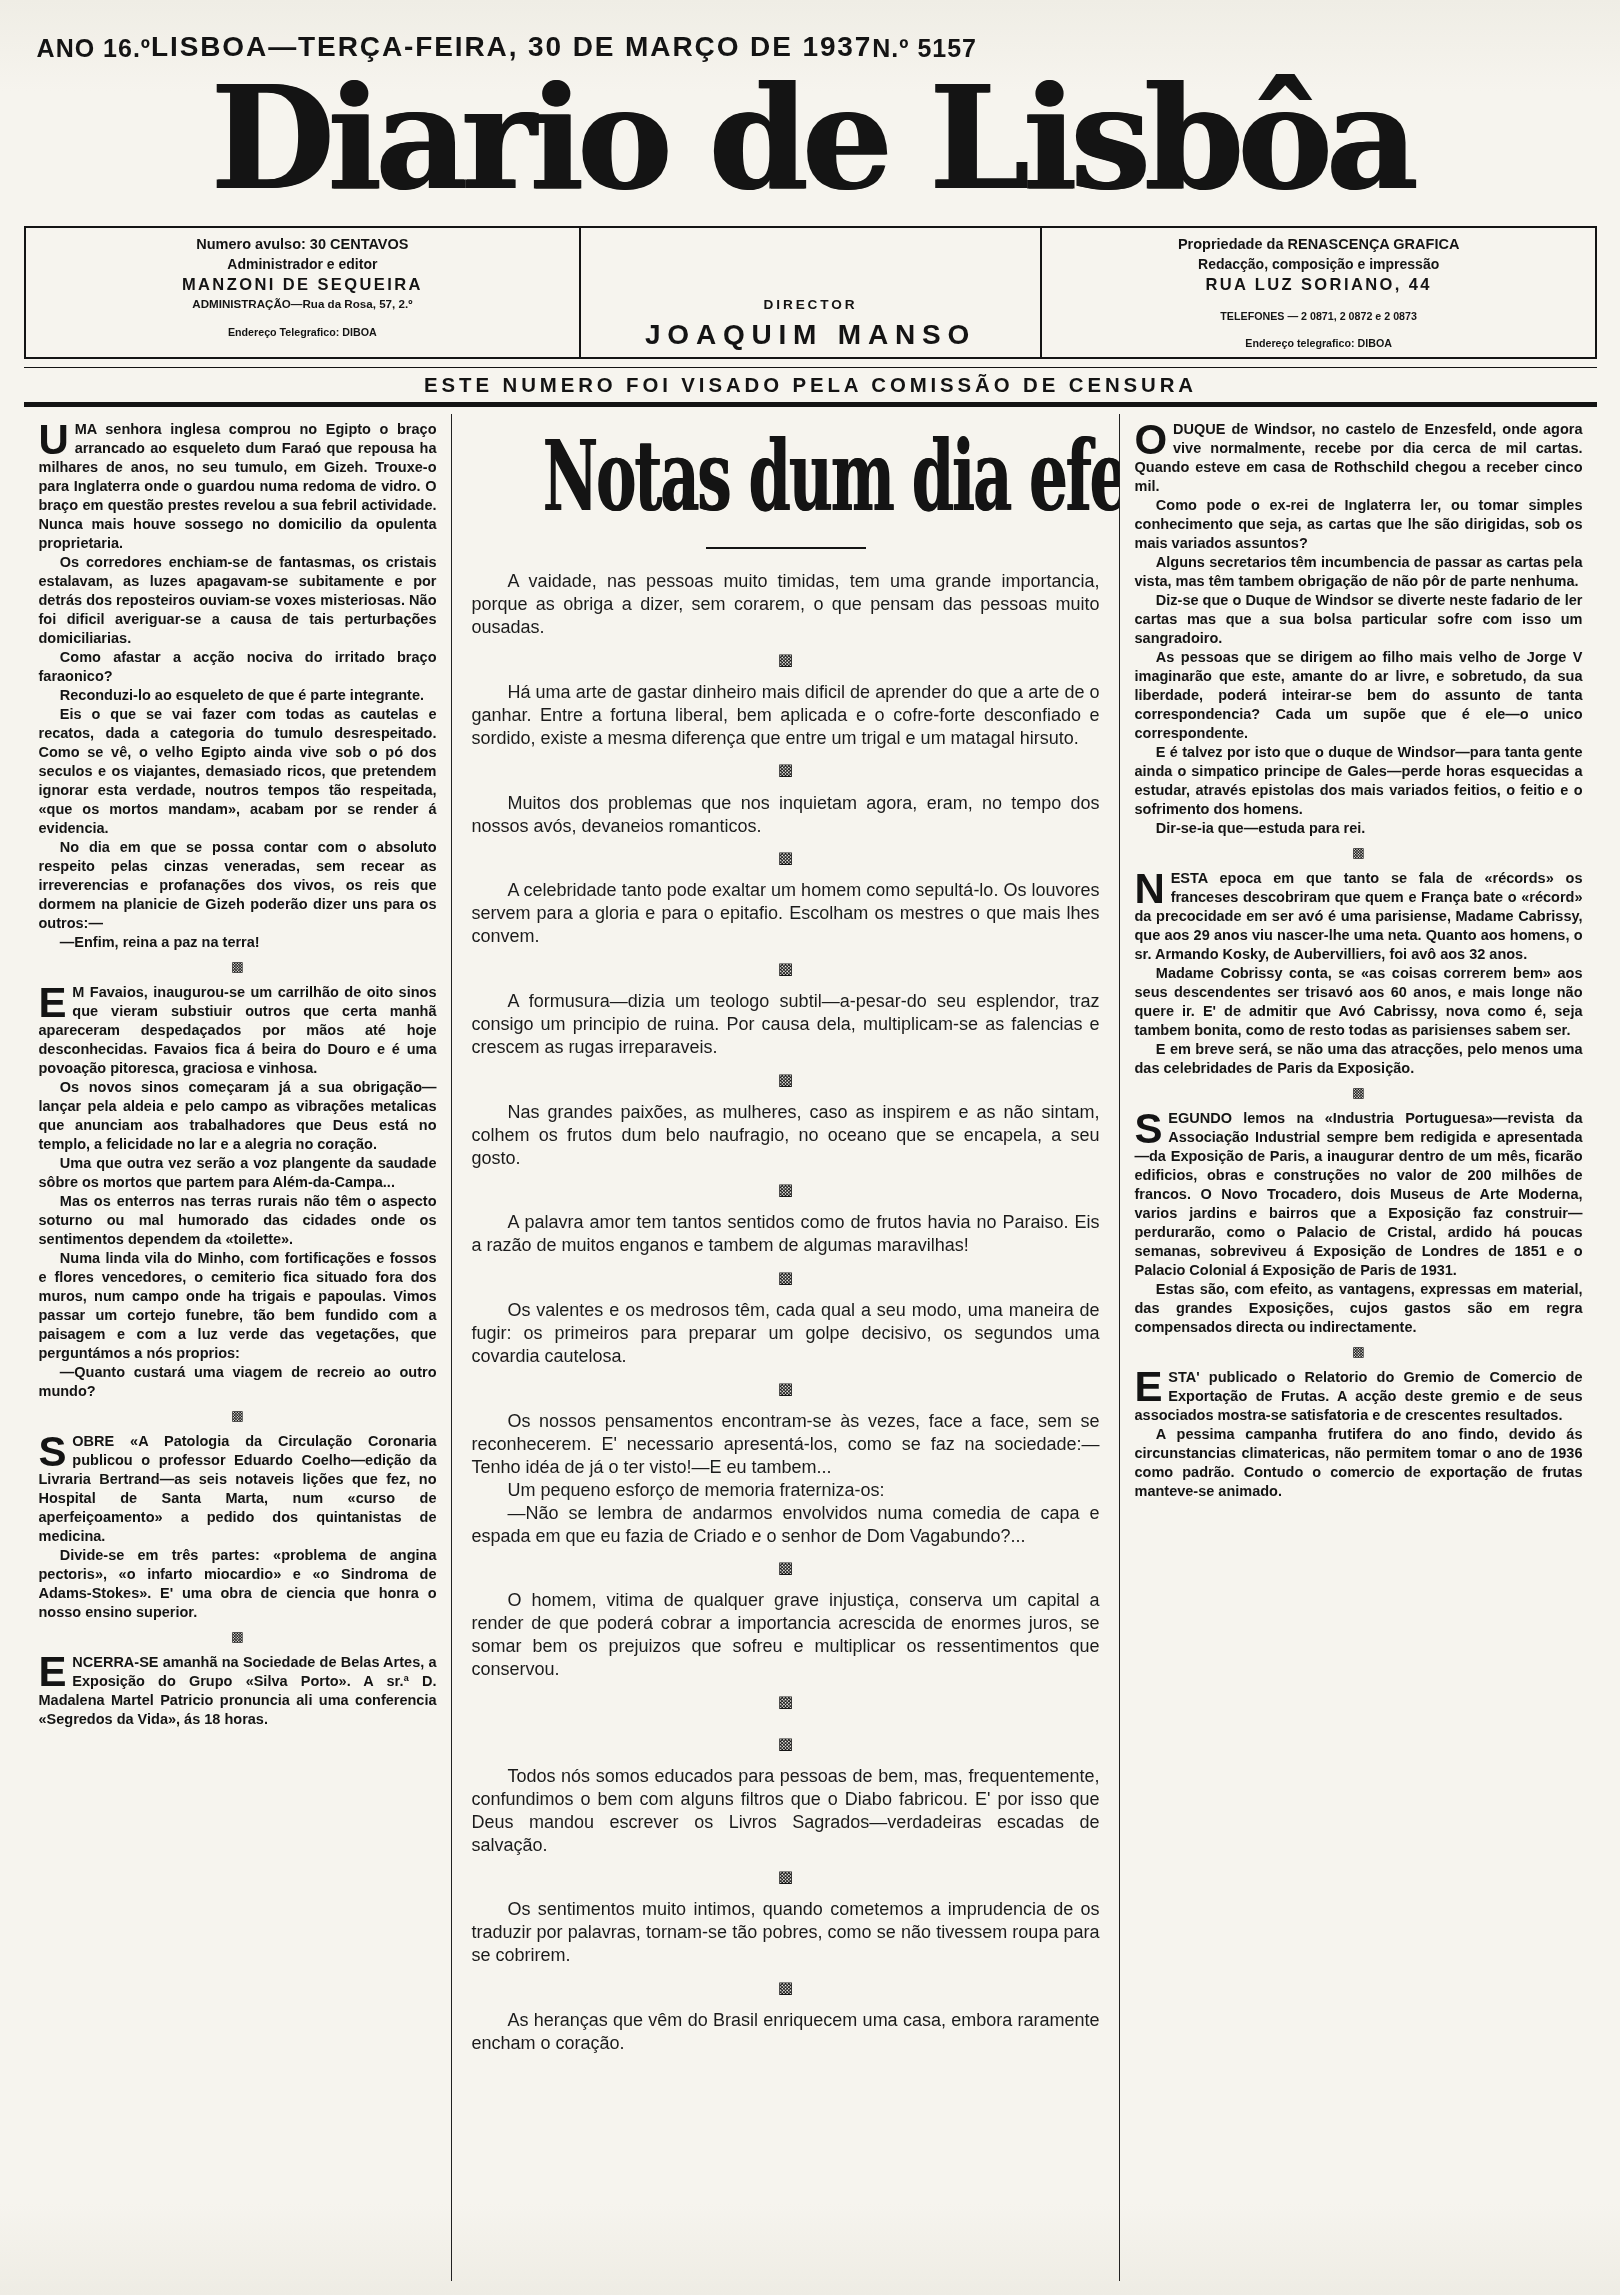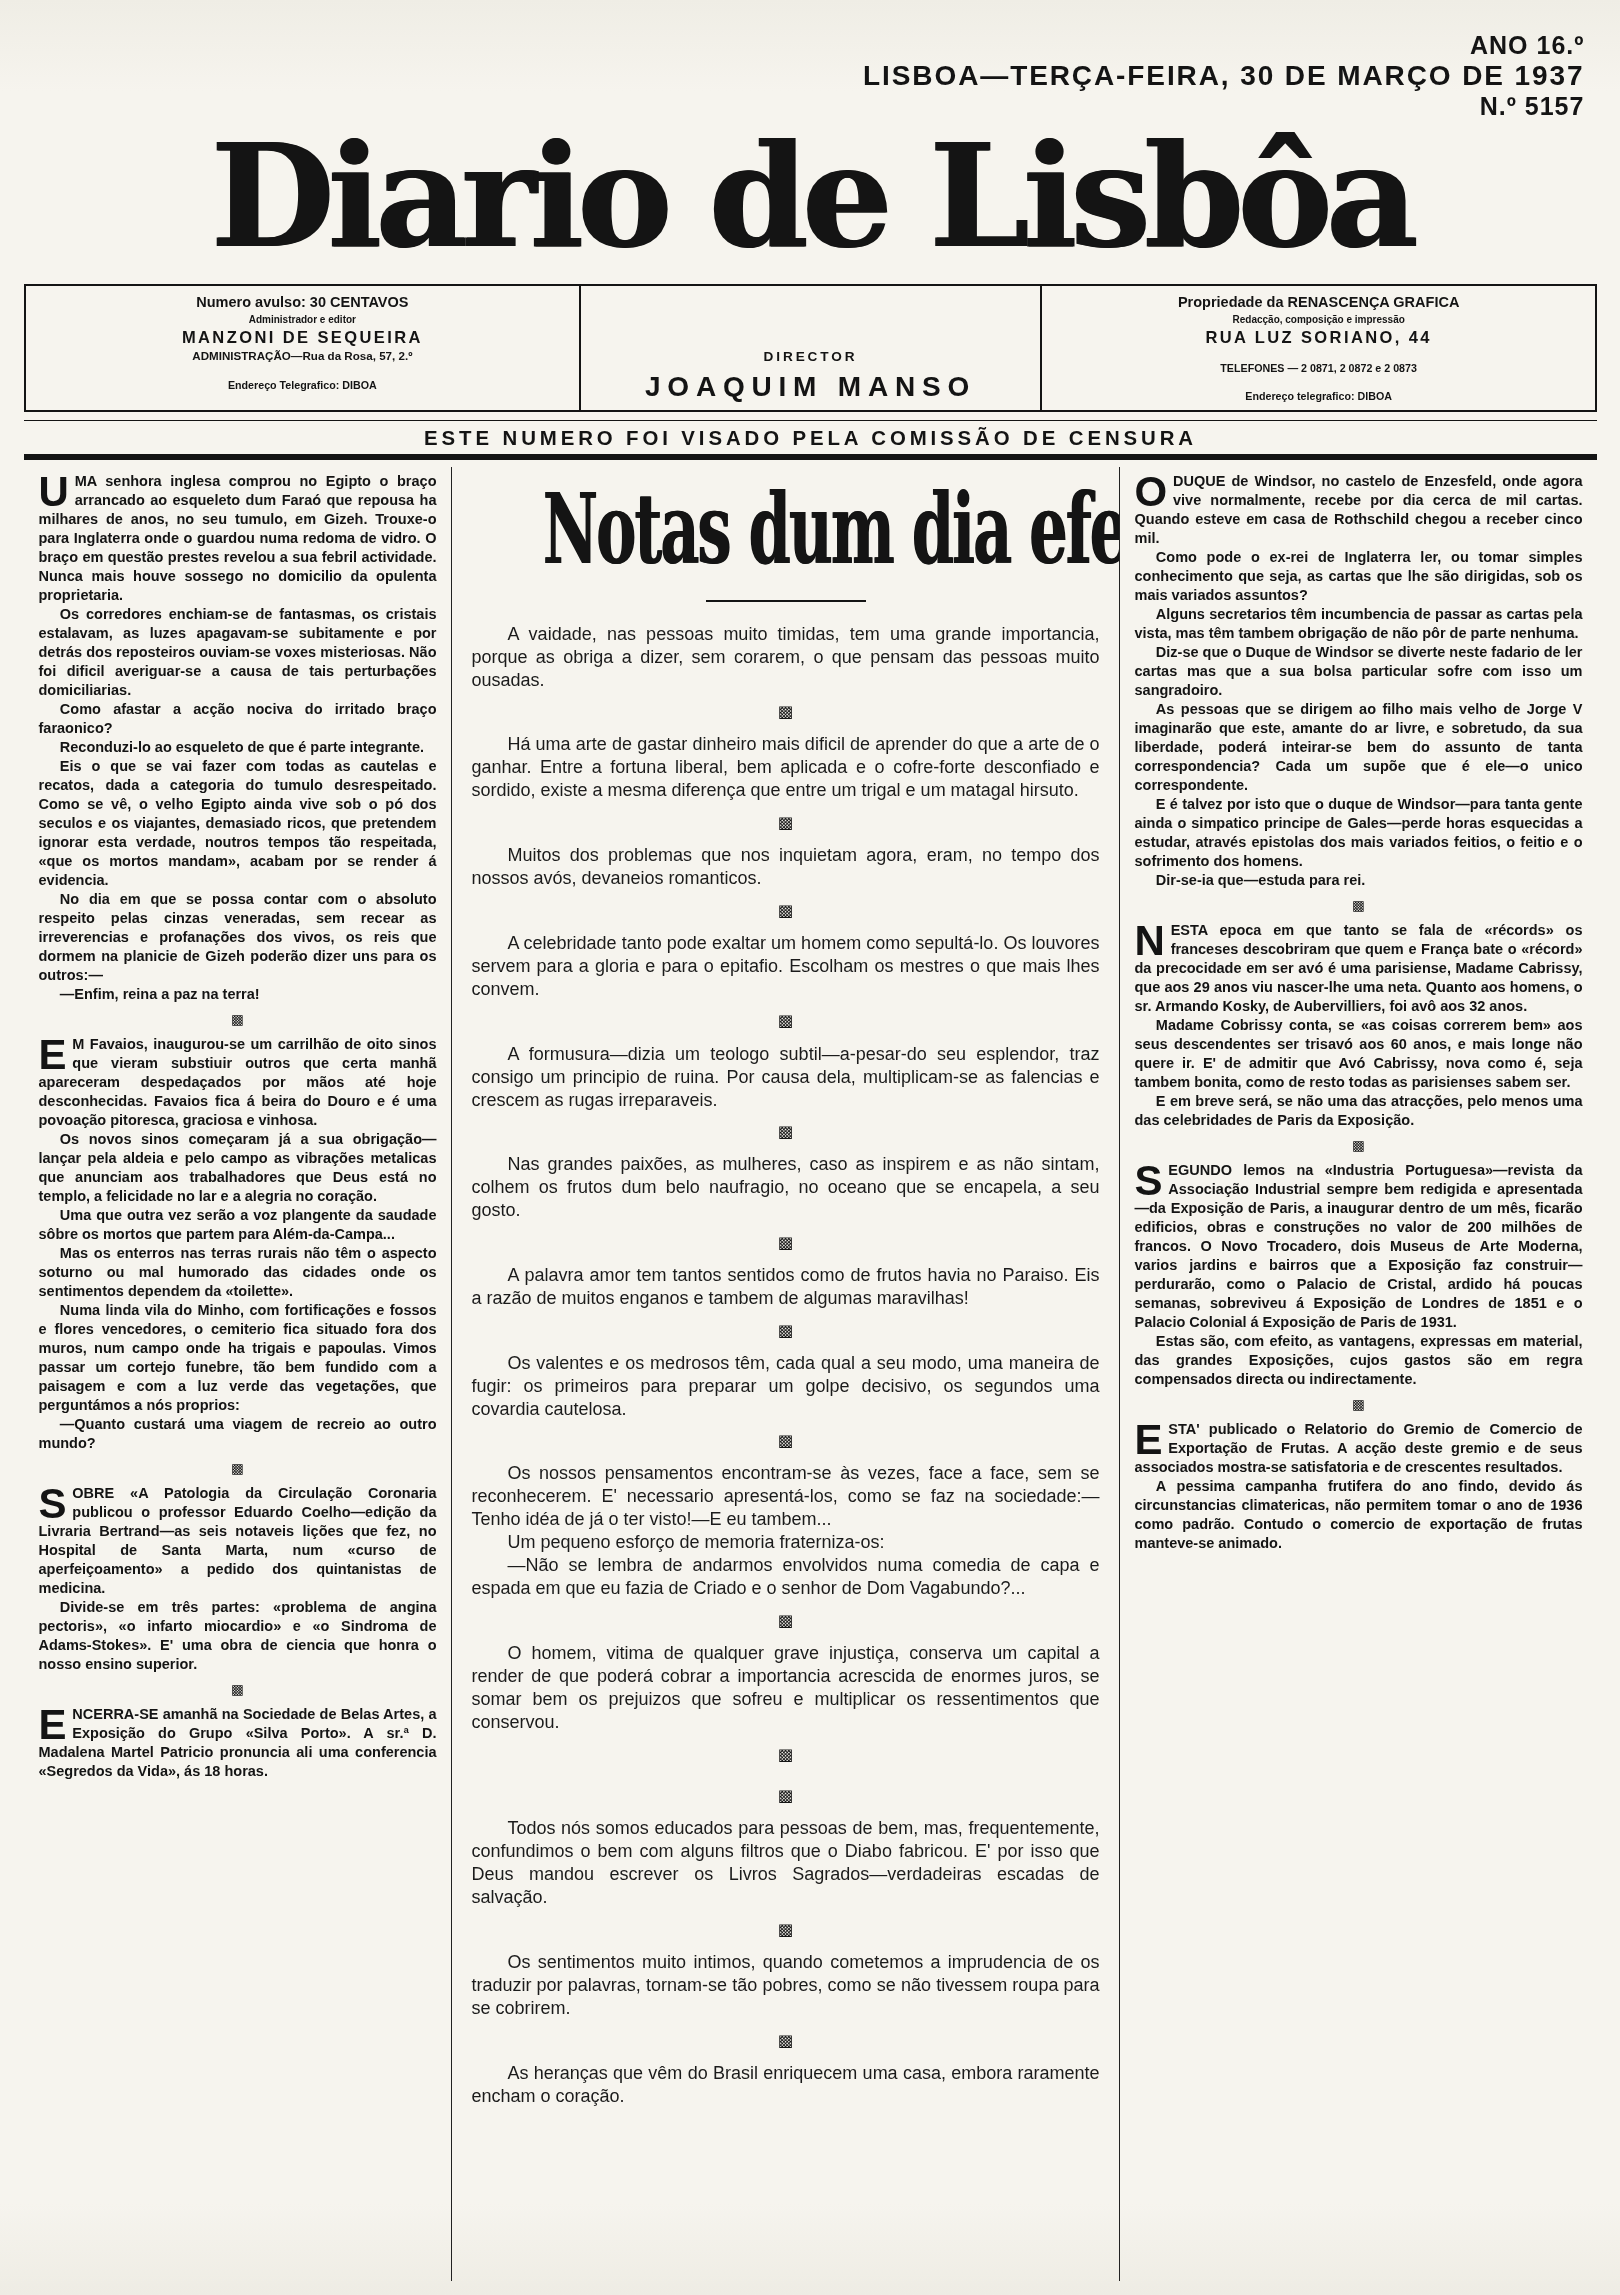--- a/index.html
+++ b/index.html
@@ -7,38 +7,38 @@
   body { width:1621px; height:2295px; overflow:hidden; font-family:"Liberation Serif", serif; color:#141414; }
   .page {
     width:1621px; height:2295px;
     background:#f5f3ec;
     background-image: linear-gradient(180deg, #efede5 0%, #f6f4ee 4%, #f6f4ee 96%, #eeece4 100%);
     padding:17.4px 24px 14.5px;
     display:flex; flex-direction:column;
   }
 
   
-  .topline { display:flex; justify-content:space-between; align-items:flex-end;
-    padding:13.6px 12.6px 0; font-family:"Liberation Sans", sans-serif; font-weight:700;flex-direction:column; }
+  .topline { display:flex; align-items:flex-end;
+    padding:13.6px 12.6px 0; font-family:"Liberation Sans", sans-serif; font-weight:700; }
   .topline .year, .topline .number { font-size:25px; letter-spacing:1px; }
   .topline .date { font-size:28px; letter-spacing:1.9px; }
 
   
   .masthead { text-align:center; font-family:"DejaVu Serif", serif; font-weight:700;
     font-size:143px; line-height:1.02; letter-spacing:-6.8px; margin:2.9px 0 14.5px;
     text-shadow: 1.5px 0 0 #141414; }
 
   
   .infobar { display:flex; border:2.9px solid #141414; align-items:stretch; }
   .info { padding:6.8px 8.7px; text-align:center; font-family:"Liberation Sans", sans-serif; }
   .info-left, .info-right { flex:1.15; }
   .info-center { flex:0.95; border-left:2.9px solid #141414; border-right:2.9px solid #141414;
     display:flex; flex-direction:column; justify-content:flex-end; }
   .i-strong { font-weight:700; font-size:14.5px; line-height:1.35; }
-  .i-small  { font-weight:700; font-size:10px; line-height:1.35; }
+  .i-small  { font-weight:700; font-size:14px; line-height:1.35; }
   .i-name   { font-weight:700; font-size:16.5px; line-height:1.35; letter-spacing:2.4px; }
   .i-addr   { font-weight:700; font-size:11.6px; line-height:1.4; }
   .i-tel    { font-weight:700; font-size:10.7px; line-height:1.35;margin-top:13px; }
   .i-director { font-weight:700; font-size:13.6px; letter-spacing:2.9px; margin-bottom:6.8px;}
   .i-director-name { font-weight:700; font-size:28px; letter-spacing:6.8px; }
 
   
   .censor { margin-top:7.8px; border-top:1.9px solid #141414; text-align:center;
     padding:5.8px 0 4.8px; font-family:"Liberation Sans", sans-serif; font-weight:700;
     font-size:20.4px; letter-spacing:3.9px; }

